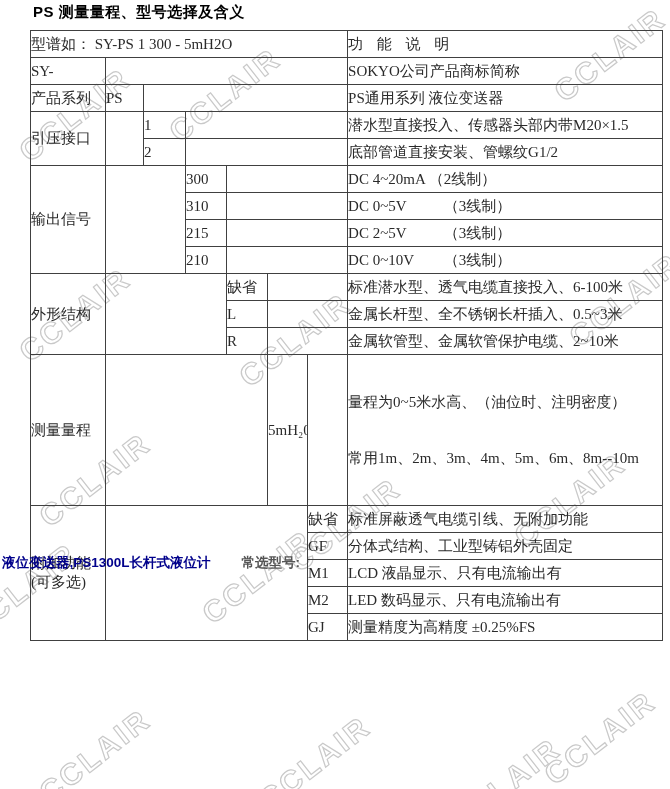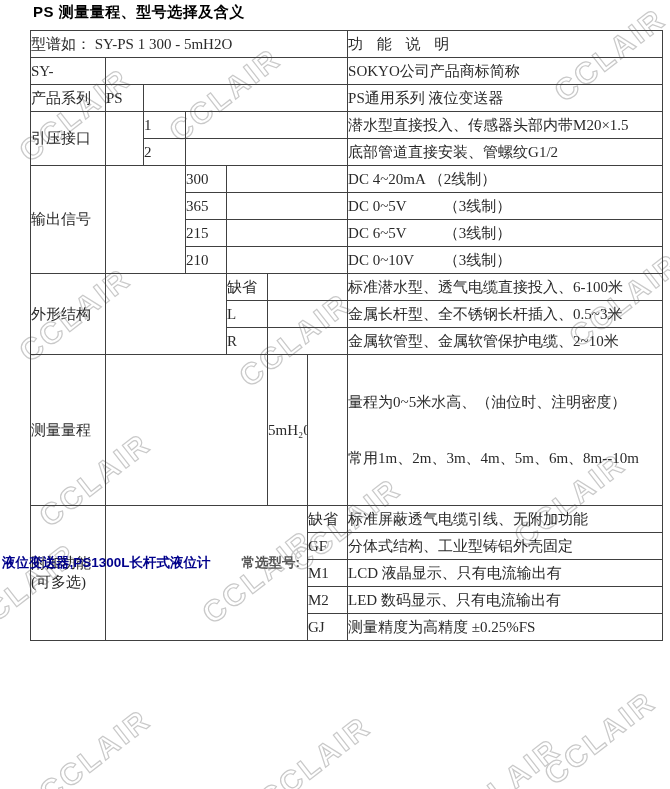--- a/index.html
+++ b/index.html
@@ -127,28 +127,28 @@
     </tr>
 
     <tr>
       <td class="lbl" rowspan="4">输出信号</td>
       <td colspan="2" rowspan="4"></td>
       <td class="code">300</td>
       <td colspan="3"></td>
       <td class="desc">DC 4~20mA （2线制）</td>
     </tr>
     <tr>
-      <td class="code">365</td>
+      <td class="code">310</td>
       <td colspan="3"></td>
       <td class="desc">DC 0~5V          （3线制）</td>
     </tr>
     <tr>
       <td class="code">215</td>
       <td colspan="3"></td>
-      <td class="desc">DC 6~5V          （3线制）</td>
+      <td class="desc">DC 2~5V          （3线制）</td>
     </tr>
     <tr>
       <td class="code">210</td>
       <td colspan="3"></td>
       <td class="desc">DC 0~10V        （3线制）</td>
     </tr>
 
     <tr>
       <td class="lbl" rowspan="3">外形结构</td>
       <td colspan="3" rowspan="3"></td>

